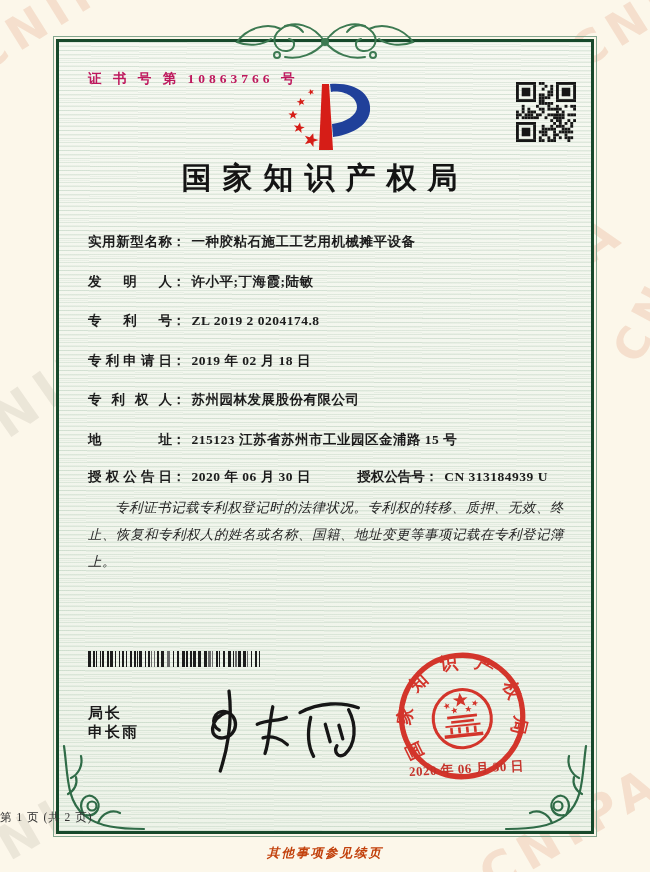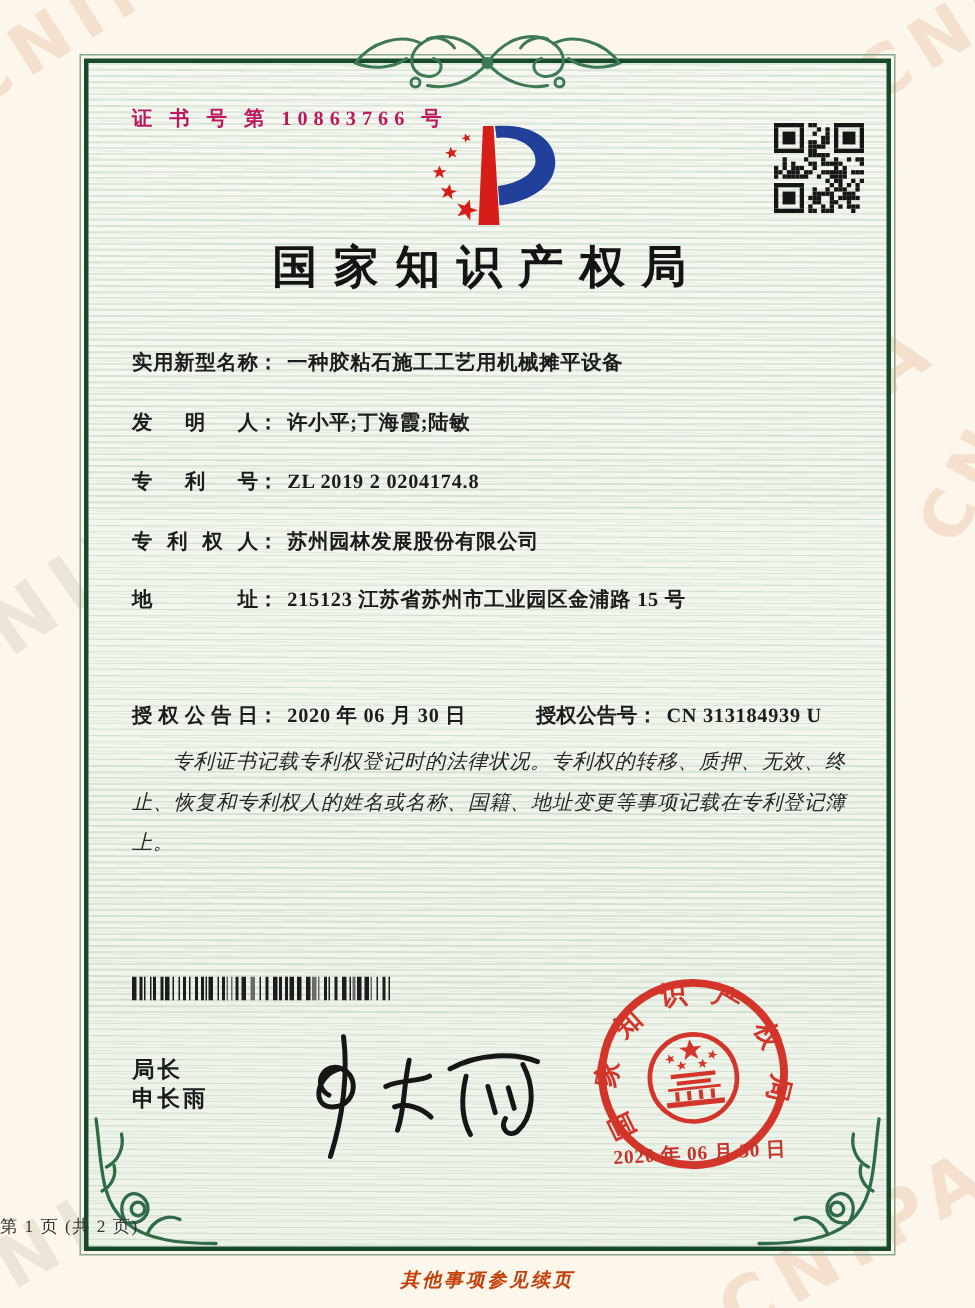--- a/index.html
+++ b/index.html
@@ -294,20 +294,23 @@
   </div>
 
   <div class="row">
     <span class="lbl">发明人</span><span class="sep">：</span><span class="val">许小平;丁海霞;陆敏</span>
   </div>
 
   <div class="row">
     <span class="lbl">专利号</span><span class="sep">：</span><span class="val">ZL 2019 2 0204174.8</span>
   </div>
 
+  <div class="row">
+    <span class="lbl">专利申请日</span><span class="sep">：</span><span class="val">2019 年 02 月 18 日</span>
+  </div>
 
   <div class="row">
     <span class="lbl">专利权人</span><span class="sep">：</span><span class="val">苏州园林发展股份有限公司</span>
   </div>
 
   <div class="row">
     <span class="lbl">地址</span><span class="sep">：</span><span class="val">215123 江苏省苏州市工业园区金浦路 15 号</span>
   </div>
 </div>
 

